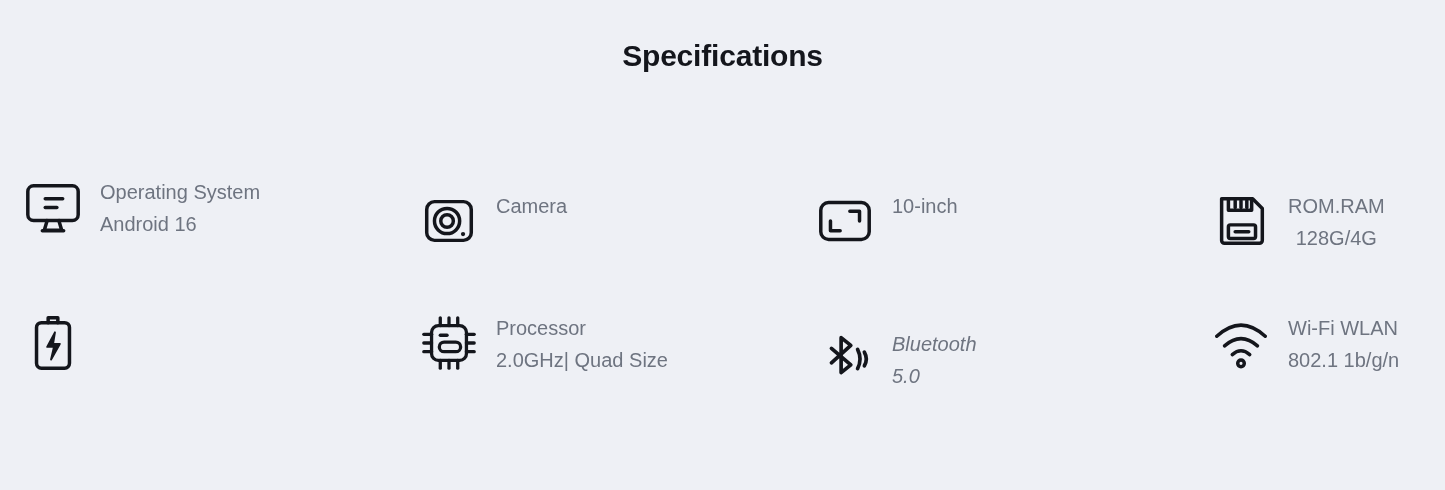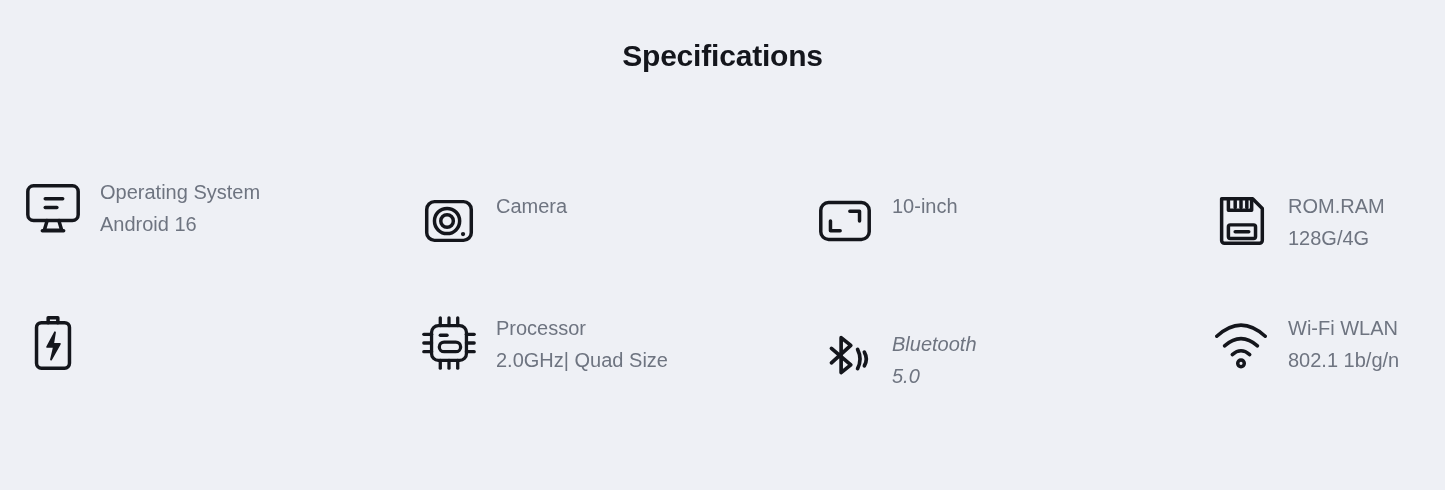--- a/index.html
+++ b/index.html
@@ -47,21 +47,21 @@
   }
 
   .spec-item {
     display: flex;
     align-items: flex-start;
     gap: 16px;
     padding-top: 8px;
   }
 
   
-  .spec-item.align-mid { padding-top: 22px; }
+  .spec-item.align-mid { padding-top: 22px; text-align: center; }
   .spec-item.align-mid2 { padding-top: 24px; font-style: italic; }
 
   .spec-icon {
     flex: 0 0 auto;
     width: 62px;
     height: 62px;
     display: block;
     color: #14161c;
   }
   .spec-icon svg {

